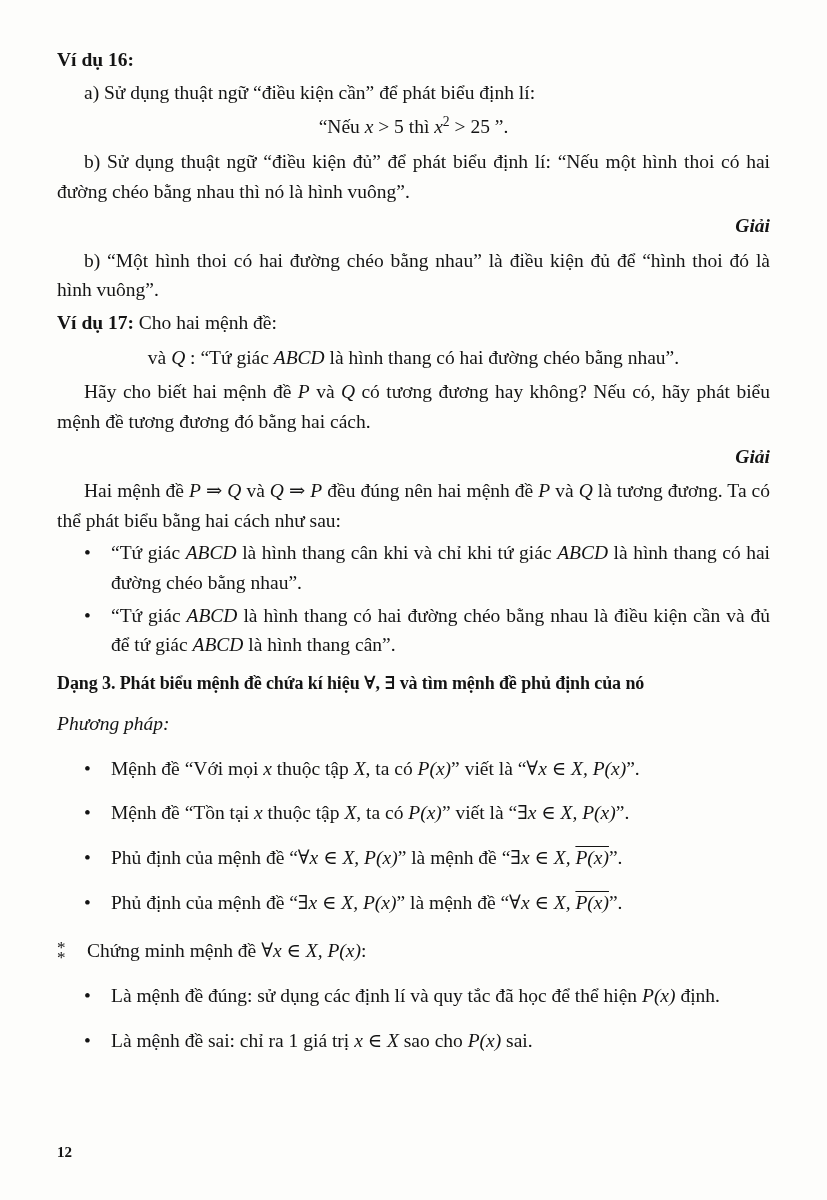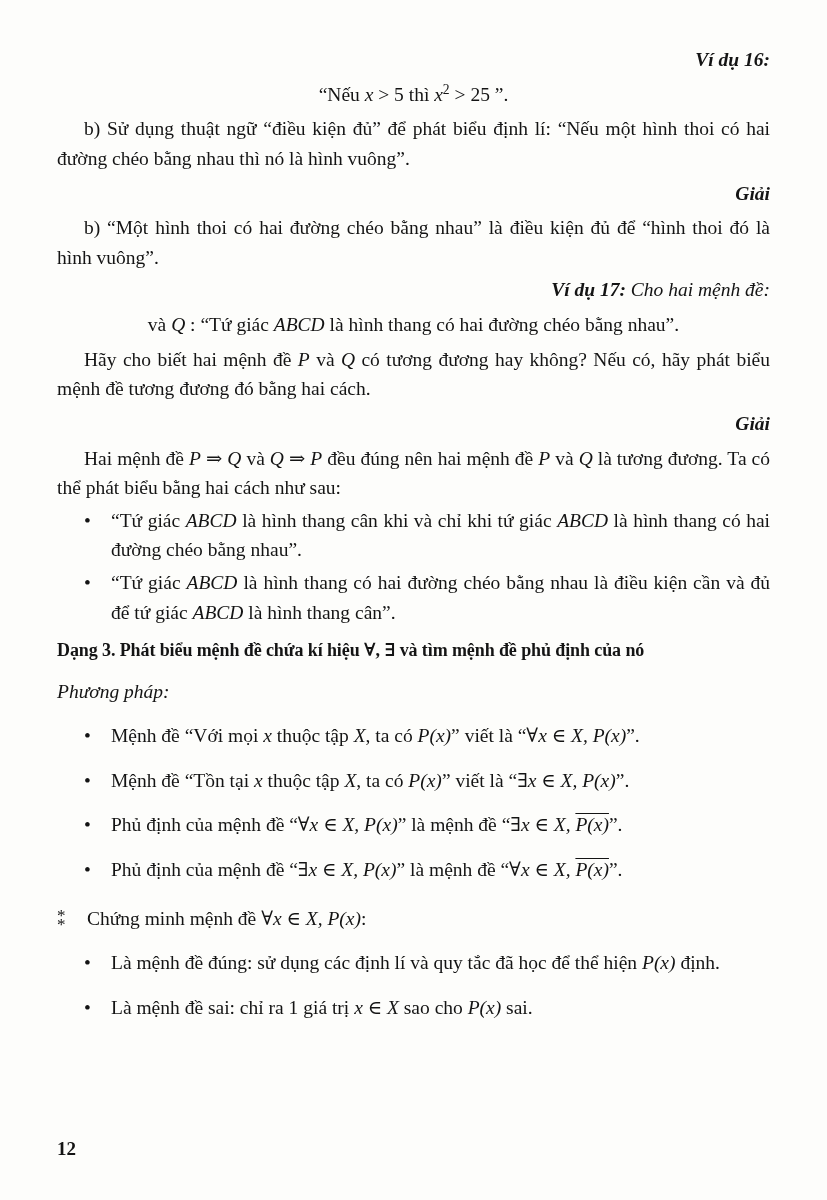--- a/index.html
+++ b/index.html
@@ -19,21 +19,21 @@
     position: relative;
   }
   
   .b { font-weight: 700; }
   .i { font-style: italic; }
   .m { font-style: italic; }
   .sup { vertical-align: super; font-size: 0.7em; line-height: 0; font-style: normal; }
   .ov { text-decoration: overline; }
   
   .block { margin: 3px 0; }
-  .flush { text-align: right; font-style: italic; }
+  .flush { text-align: left; }
   .para { text-indent: 27px; text-align: justify; }
   .center { text-align: center; margin: 5px 0; }
   .giai { text-align: right; font-weight: 700; font-style: italic; margin: 5px 0; }
   .heading { font-weight: 700; margin-top: 10px; white-space: nowrap; font-size: 18px; letter-spacing: -0.1px; }
   .iflush { margin: 12px 0 6px 0; }
   .bullet { display: flex; margin: 3px 0; padding-left: 27px; }
   .bullet .dot-marker { flex: none; width: 27px; }
   .bullet .bt { flex: 1; text-align: justify; }
   .spaced { margin: 15px 0; }
   .note-line { display: flex; margin: 19px 0 8px 0; }
@@ -41,29 +41,30 @@
     flex: none; width: 30px;
     display: inline-flex; flex-direction: column; align-items: flex-start;
     font-size: 17px; line-height: 0.55; padding-top: 7px;
   }
   .note-line .bt { flex: 1; }
   .pagenum {
     position: absolute;
     left: 57px;
     bottom: 36px;
     font-weight: 700;
-    font-size: 19px;
+    font-size: 15px;
   }
 </style>
 </head>
 <body>
 
 <div class="page">
   <div>
       <div class="block flush"><span class="b">Ví dụ 16:</span></div>
+      <div class="block para"><span>a) Sử dụng thuật ngữ “điều kiện cần” để phát biểu định lí:</span></div>
       <div class="block center"><span>“Nếu </span><span class="m">x</span><span> &gt; 5 thì </span><span class="m">x</span><span class="sup">2</span><span> &gt; 25 ”.</span></div>
       <div class="block para"><span>b) Sử dụng thuật ngữ “điều kiện đủ” để phát biểu định lí: “Nếu một hình thoi có hai đường chéo bằng nhau thì nó là hình vuông”.</span></div>
       <div class="block giai"><span>Giải</span></div>
       <div class="block para"><span>b) “Một hình thoi có hai đường chéo bằng nhau” là điều kiện đủ để “hình thoi đó là hình vuông”.</span></div>
       <div class="block flush"><span class="b">Ví dụ 17:</span><span> Cho hai mệnh đề:</span></div>
       <div class="block center"><span>và </span><span class="m">Q</span><span> : “Tứ giác </span><span class="m">ABCD</span><span> là hình thang có hai đường chéo bằng nhau”.</span></div>
       <div class="block para"><span>Hãy cho biết hai mệnh đề </span><span class="m">P</span><span> và </span><span class="m">Q</span><span> có tương đương hay không? Nếu có, hãy phát biểu mệnh đề tương đương đó bằng hai cách.</span></div>
       <div class="block giai"><span>Giải</span></div>
       <div class="block para"><span>Hai mệnh đề </span><span class="m">P</span><span> ⇒ </span><span class="m">Q</span><span> và </span><span class="m">Q</span><span> ⇒ </span><span class="m">P</span><span> đều đúng nên hai mệnh đề </span><span class="m">P</span><span> và </span><span class="m">Q</span><span> là tương đương. Ta có thể phát biểu bằng hai cách như sau:</span></div>
       <div class="block bullet">

